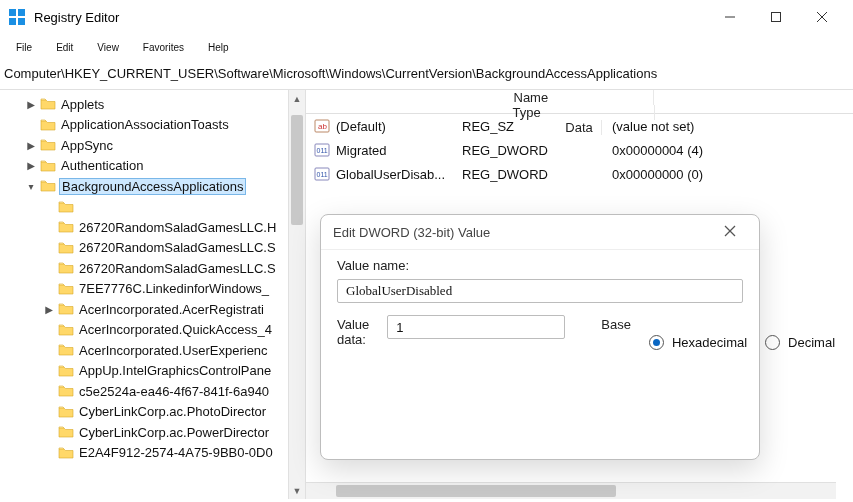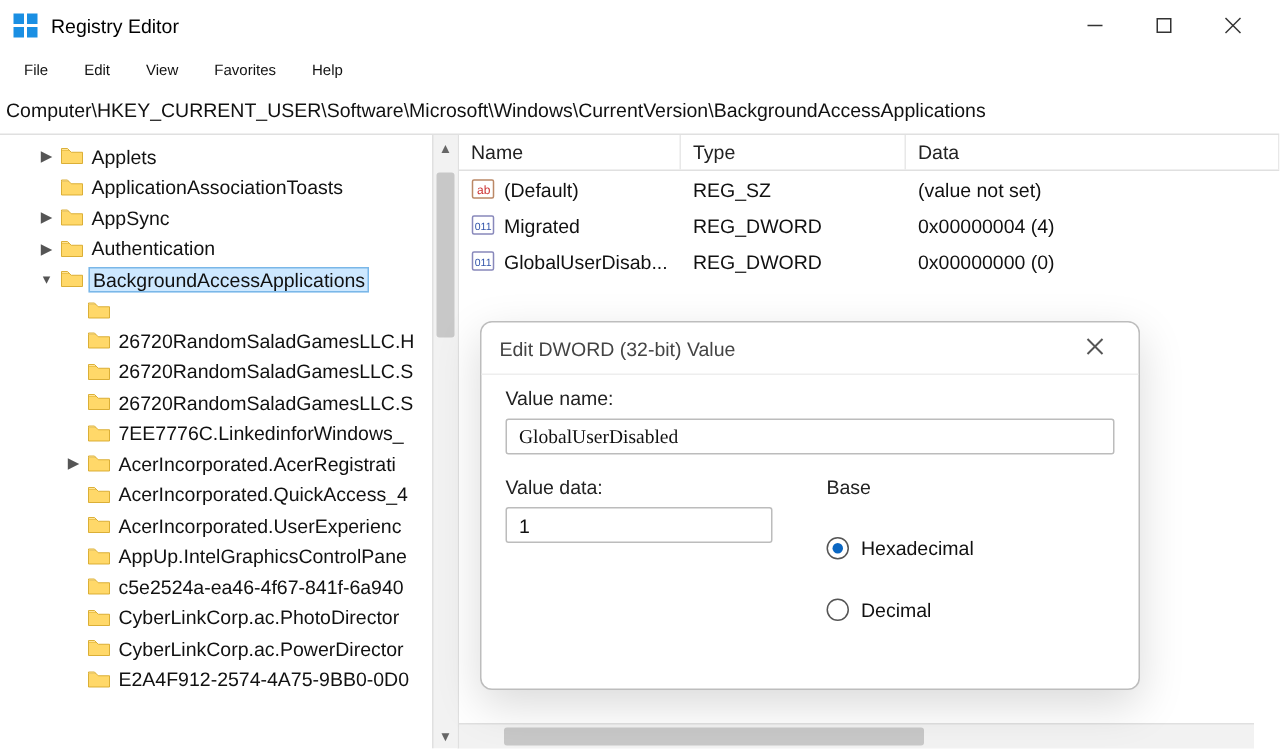--- a/index.html
+++ b/index.html
@@ -15,21 +15,21 @@
   .body { display: flex; height: calc(502px - 34px - 26px - 33px); }
   .tree { width: 306px; border-right: 1px solid #e0e0e0; overflow: hidden; padding-top: 4px; position: relative; }
   .tree-item { display: flex; align-items: center; height: 20.5px; padding-left: 6px; white-space: nowrap; }
   .tree-item .exp { width: 14px; text-align: center; color: #555; font-size: 10px; }
   .tree-item .folder { width: 16px; height: 14px; margin: 0 5px 0 2px; display:inline-flex; }
   .tree-item .label { font-size: 13px; color: #111; }
   .tree .depth1 { padding-left: 24px; }
   .tree .depth2 { padding-left: 42px; }
   .tree-item.selected .label { background: #cde8ff; border: 1px solid #7ab7e8; padding: 0 2px; margin-left: -2px; }
   .list { flex: 1; position: relative; }
-  .list-header { display: flex; height: 24px; border-bottom: 1px solid #e0e0e0; align-items: center; font-size: 13px; color: #222; }
+  .list-header { display: flex; height: 24px; border-bottom: 1px solid #e0e0e0; align-items: center; font-size: 13px; color: #222; flex-direction: column; }
   .list-header .col { padding: 0 8px; border-right: 1px solid #e8e8e8; height: 100%; display:flex; align-items:center; }
   .col-name { width: 148px; }
   .col-type { width: 150px; }
   .col-data { flex: 1; }
   .list-rows .row { display: flex; height: 24px; align-items: center; }
   .list-rows .row .cell { padding: 0 8px; font-size: 13px; color:#111; display:flex; align-items:center; }
   .list-rows .row .vicon { width:16px; height:16px; margin-right:6px; display:inline-flex; }
   .scrollbar-v { position:absolute; right:0; top:0; bottom:0; width:17px; background:#f2f2f2; border-left:1px solid #e0e0e0; }
   .scroll-track { position:absolute; top:17px; bottom:17px; left:0; right:0; }
   .scroll-thumb { position:absolute; left:2px; right:2px; background:#c8c8c8; border-radius:2px; }
@@ -41,21 +41,21 @@
   
   .dialog { position: absolute; left: 320px; top: 214px; width: 440px; height: 246px; background: #fff; border: 1px solid #bdbdbd; border-radius: 8px; box-shadow: 0 10px 30px rgba(0,0,0,0.15); display:flex; flex-direction:column; }
   .dialog-title { display:flex; align-items:center; height:34px; padding: 0 12px; color:#444; font-size:13px; }
   .dialog-title .dlg-close { margin-left:auto; color:#666; width:34px; text-align:center; }
   .dialog-body { padding: 6px 16px 10px 16px; display:flex; flex-direction:column; gap:6px; flex:1; border-top: 1px solid #eee; }
   .field-label { font-size:13px; color:#222; margin-top:2px; }
   .text-input { border:1px solid #bcbcbc; background:#fff; height:24px; padding:2px 8px; font-size:13px; color:#111; border-radius:2px; }
   .text-input.full { width: 100%; font-family: Liberation Serif, serif; }
   .text-input.small { width: 178px; }
   .row-flex { display:flex; gap: 36px; margin-top: 6px; }
-  .col-flex { display:flex; flex-direction:column; gap:6px; }
+  .col-flex { display:flex; gap:18px; }
   .base-group { flex: 1; }
   .radio-row { display:flex; align-items:center; gap:8px; font-size:13px; color:#111; margin-top:20px; }
   .radio { width:15px; height:15px; border:1px solid #555; border-radius:50%; display:inline-flex; align-items:center; justify-content:center; }
   .radio.checked::after { content:""; width:7px; height:7px; border-radius:50%; background:#0a66c2; }
   .dialog-buttons { display:flex; gap:14px; justify-content:flex-end; margin-top: 16px; }
   .btn { min-width: 92px; height:26px; border:1px solid #bcbcbc; background:#fdfdfd; border-radius:3px; font-size:13px; display:flex; align-items:center; justify-content:center; }
 </style>
 </head>
 <body>
 

